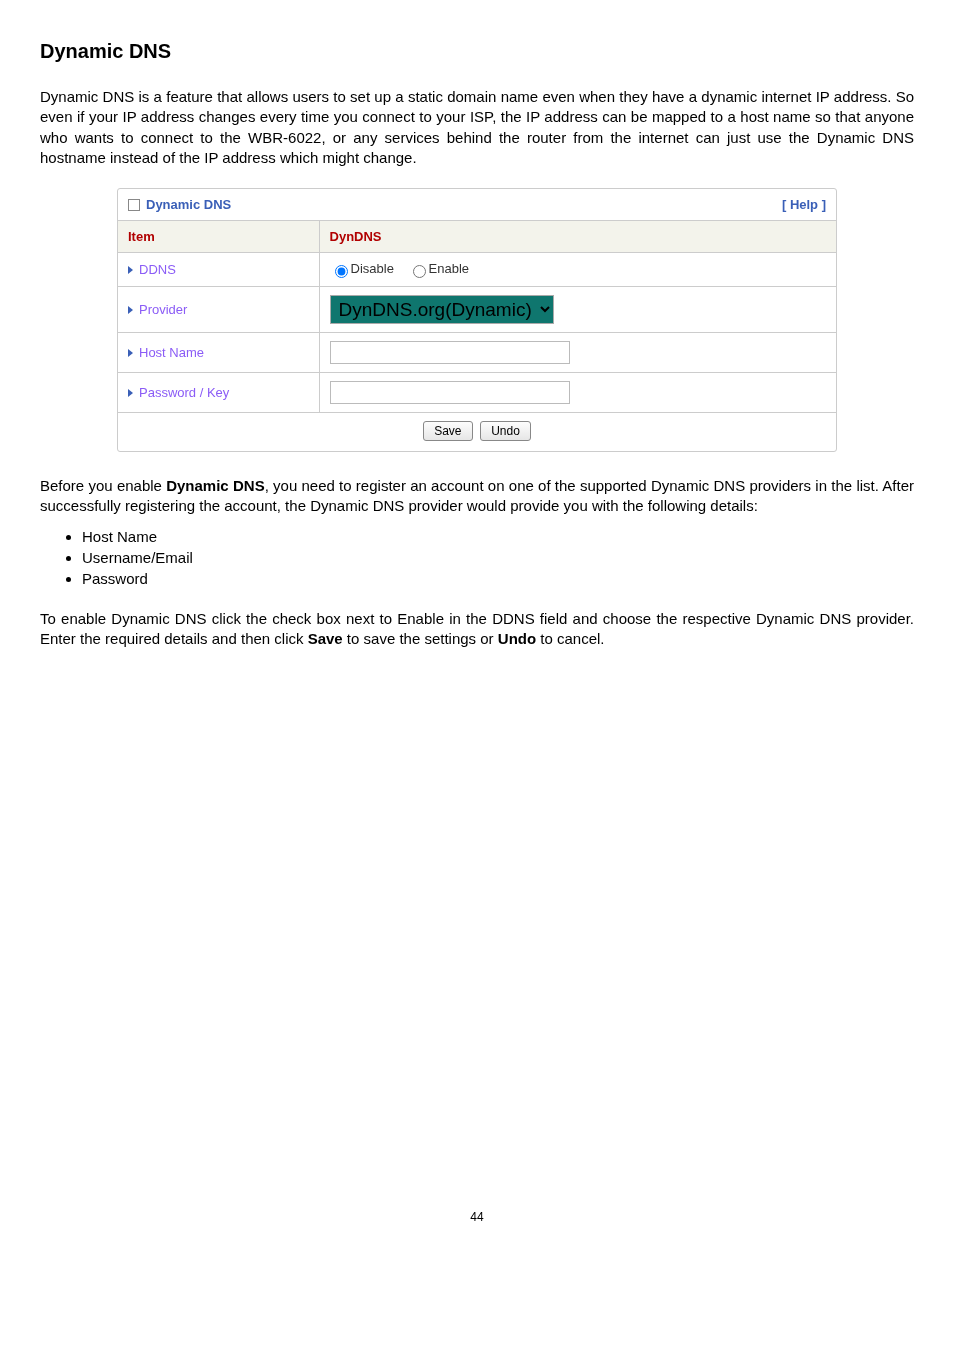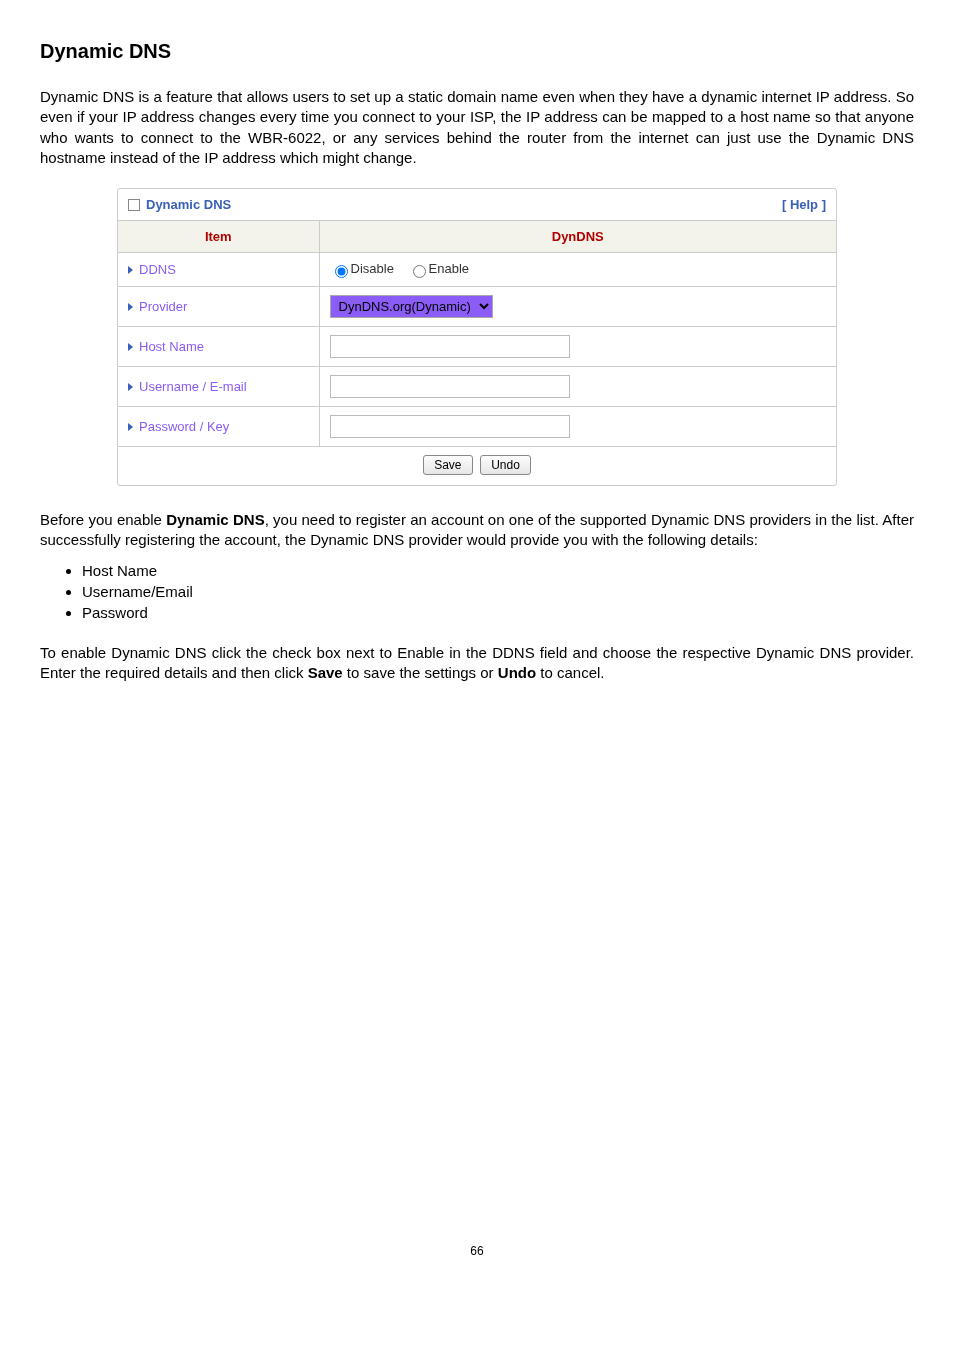--- a/index.html
+++ b/index.html
@@ -42,21 +42,21 @@
   }
   .help-link { color: #3a5fb7; font-weight: bold; cursor: pointer; text-decoration: none; }
 
   .table { width: 100%; border-collapse: collapse; }
   .table th {
     background: #f3f3eb;
     color: #b10000;
     font-weight: bold;
     padding: 8px 10px;
     border-bottom: 1px solid #ccc;
-    text-align: center;
+    text-align: left;
     font-size: 13px;
   }
   .table th.item { width: 28%; border-right: 1px solid #ccc; }
   .table td {
     padding: 8px 10px;
     border-bottom: 1px solid #ccc;
     color: #444;
     vertical-align: middle;
   }
   .table td.label-cell {
@@ -70,23 +70,23 @@
     border-top: 4px solid transparent;
     border-bottom: 4px solid transparent;
     border-left: 5px solid #3a5fb7;
     margin-right: 6px;
     vertical-align: middle;
   }
   .radio-group label { margin-right: 10px; color: #333; }
   .radio-group input { vertical-align: middle; margin-right: 3px; }
   select.dropdown {
     padding: 2px 4px;
-    font-size: 13px;
+    font-size: 19px;
     border: 1px solid #aaa;
-    background: #8b5cf6;
+    background: #0f766e;
   }
   input.text-in {
     width: 240px;
     padding: 3px 4px;
     border: 1px solid #bbb;
     font-size: 13px;
   }
   .panel-footer {
     text-align: center;
     padding: 8px 0 10px 0;
@@ -153,26 +153,20 @@
           </td>
         </tr>
         <tr>
           <td class="label-cell">
             <span class="caret"></span><span>Host Name</span>
           </td>
           <td><input class="text-in" type="text" value="" style=""></td>
         </tr>
         <tr>
           <td class="label-cell">
-            <span class="caret"></span><span>Username / E-mail</span>
-          </td>
-          <td><input class="text-in" type="text" value="" style=""></td>
-        </tr>
-        <tr>
-          <td class="label-cell">
             <span class="caret"></span><span>Password / Key</span>
           </td>
           <td><input class="text-in" type="text" value="" style=""></td>
         </tr>
       </tbody>
     </table>
     <div class="panel-footer">
       <button class="btn">Save</button>
       <button class="btn">Undo</button>
     </div>
@@ -185,15 +179,15 @@
   <ul class="bullets">
     <li>Host Name</li>
     <li>Username/Email</li>
     <li>Password</li>
   </ul>
 
   <p class="body">
     <span>To enable Dynamic DNS click the check box next to Enable in the DDNS field and choose the respective Dynamic DNS provider. Enter the required details and then click </span><strong>Save</strong><span> to save the settings or </span><strong>Undo</strong><span> to cancel.</span>
   </p>
 
-  <div class="pagenum">66</div>
+  <div class="pagenum">44</div>
 
 </div>
 
 </body></html>

